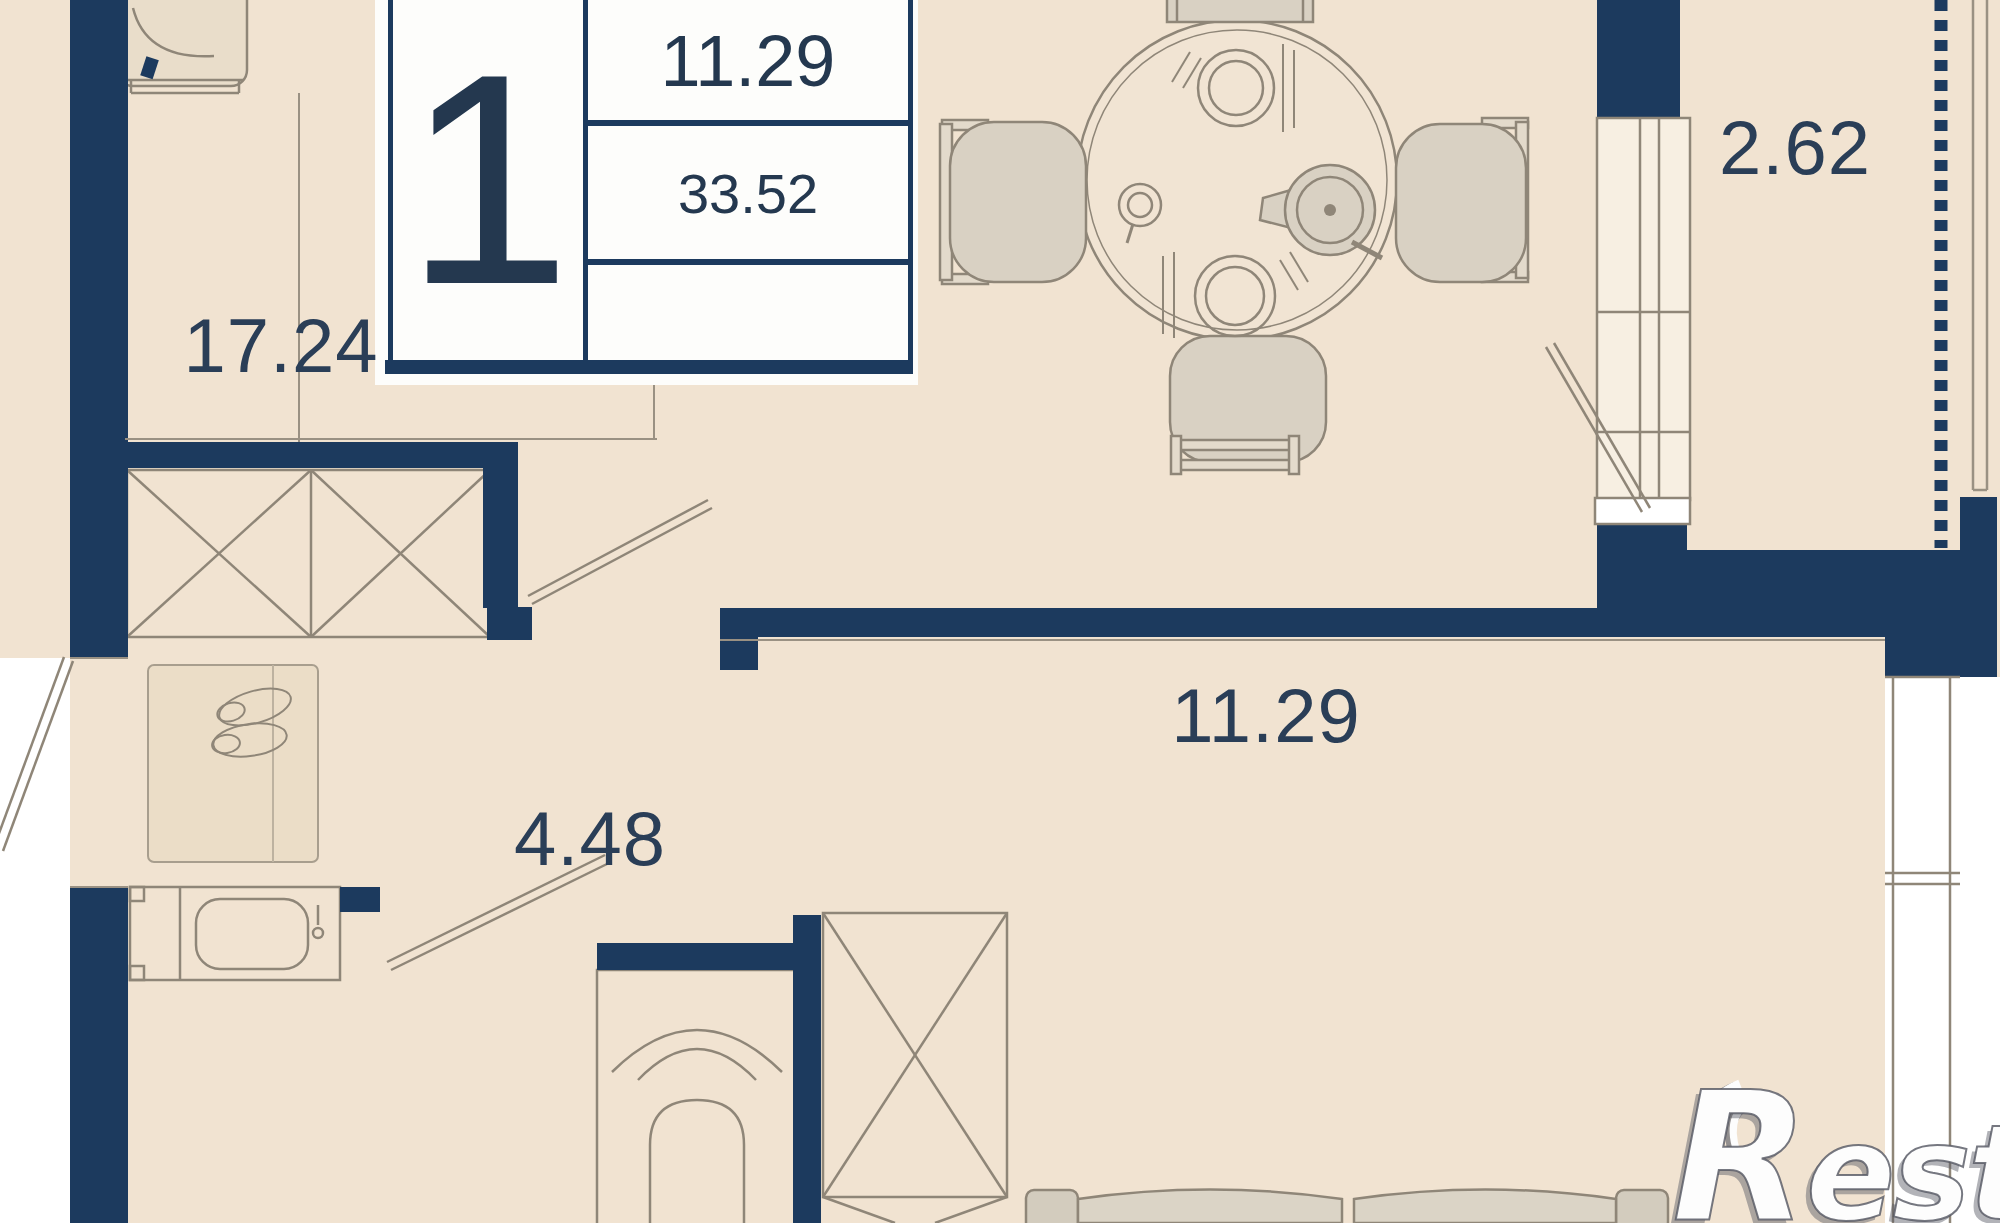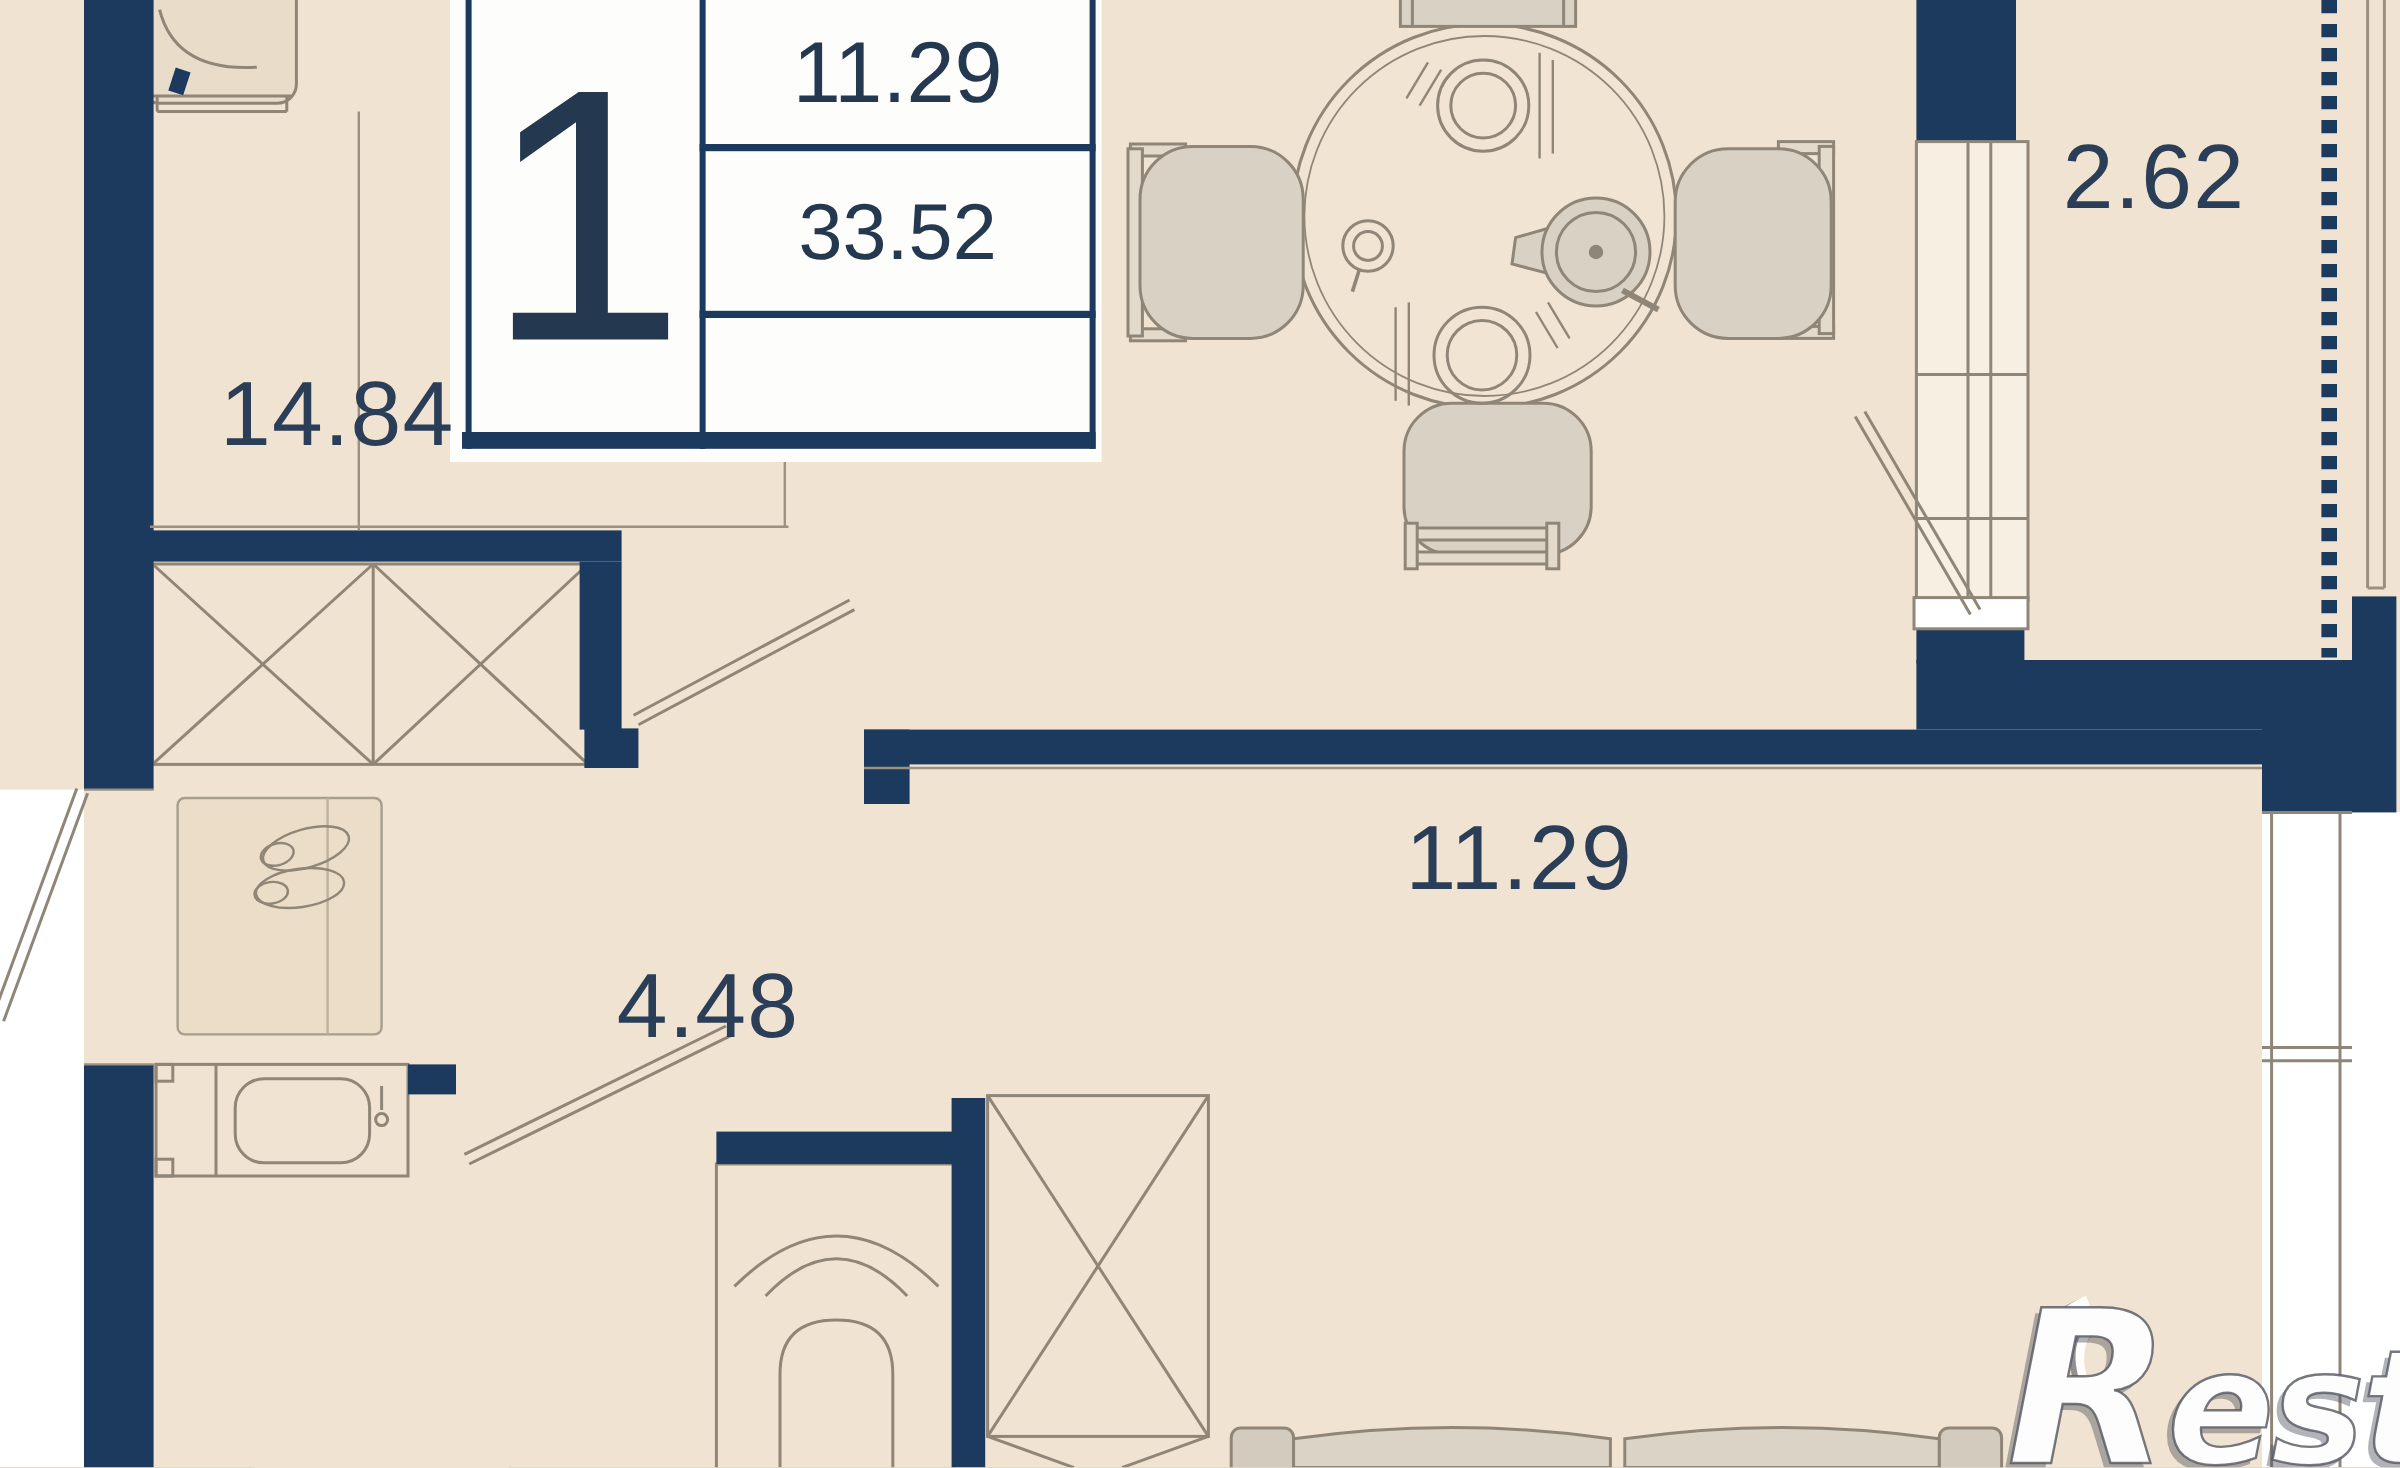--- a/index.html
+++ b/index.html
@@ -12,21 +12,21 @@
     position:absolute;width:320px;text-align:center;
     font-size:76px;font-weight:500;color:#2a3e57;letter-spacing:1px;
   }
   
   #legend{position:absolute;left:375px;top:0;width:543px;height:385px;background:#fdfdfb;}
   #legend .vline,#legend .hline{position:absolute;background:#1c3a5e;}
   #legend .cell{position:absolute;display:flex;align-items:center;justify-content:center;
     color:#24384f;font-weight:500;}
   #cell-rooms{left:18px;top:0;width:190px;height:358px;font-size:300px;}
   #cell-v1{left:213px;top:0;width:320px;height:122px;font-size:72px;}
-  #cell-v2{left:213px;top:128px;width:320px;height:130px;font-size:66px;}
+  #cell-v2{left:213px;top:128px;width:320px;height:130px;font-size:56px;}
   #cell-v3{left:213px;top:266px;width:320px;height:96px;font-size:74px;}
   
   #watermark{
     position:absolute;left:1672px;top:1078px;width:420px;height:160px;
     font-family:"DejaVu Sans",sans-serif;font-style:italic;font-weight:bold;
     font-size:132px;line-height:160px;color:#fdfdfd;letter-spacing:-3px;
     -webkit-text-stroke:2px rgba(84,86,98,.8);
     text-shadow:-5px 5px 0 rgba(84,86,98,.45);
     white-space:nowrap;
   }
@@ -253,20 +253,20 @@
     <div class="vline" style="left:208px;top:0;width:5px;height:374px"></div>
     <div class="vline" style="left:533px;top:0;width:5px;height:374px"></div>
     <div class="hline" style="left:208px;top:120px;width:330px;height:6px"></div>
     <div class="hline" style="left:208px;top:259px;width:330px;height:6px"></div>
     <div class="hline" style="left:10px;top:360px;width:528px;height:14px"></div>
     <div class="cell" id="cell-rooms">1</div>
     <div class="cell" id="cell-v1">11.29</div>
     <div class="cell" id="cell-v2">33.52</div>
   </div>
 
-  <div class="rlabel" style="left:121px;top:302px">14.84</div>
+  <div class="rlabel" style="left:121px;top:302px">17.24</div>
   <div class="rlabel" style="left:430px;top:795px">4.48</div>
   <div class="rlabel" style="left:1106px;top:672px">11.29</div>
   <div class="rlabel" style="left:1635px;top:104px">2.62</div>
 
   <div id="watermark">Restate</div>
 
 </div>
 
 </body></html>

